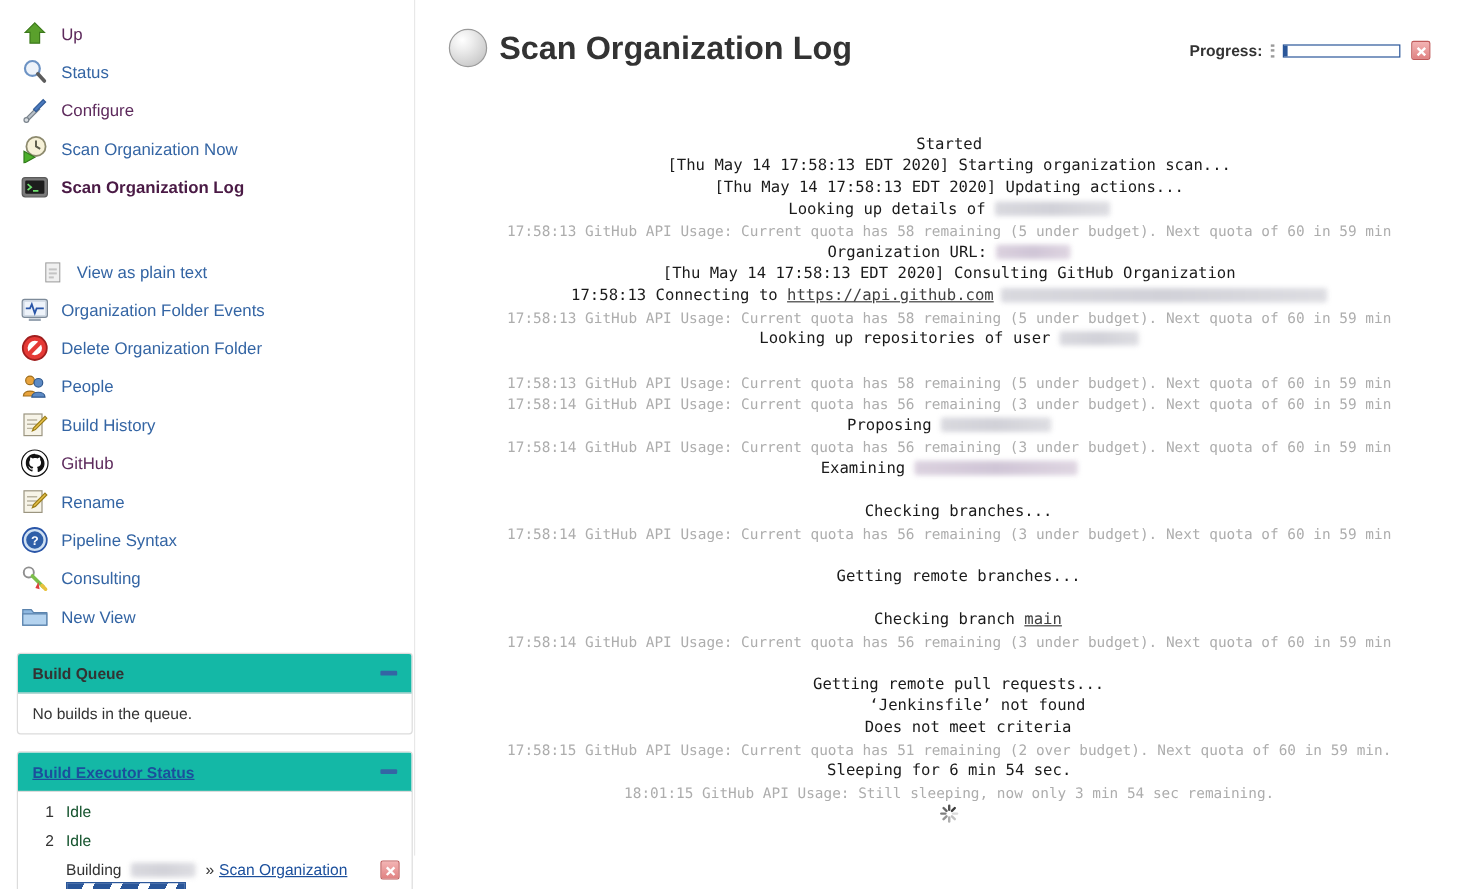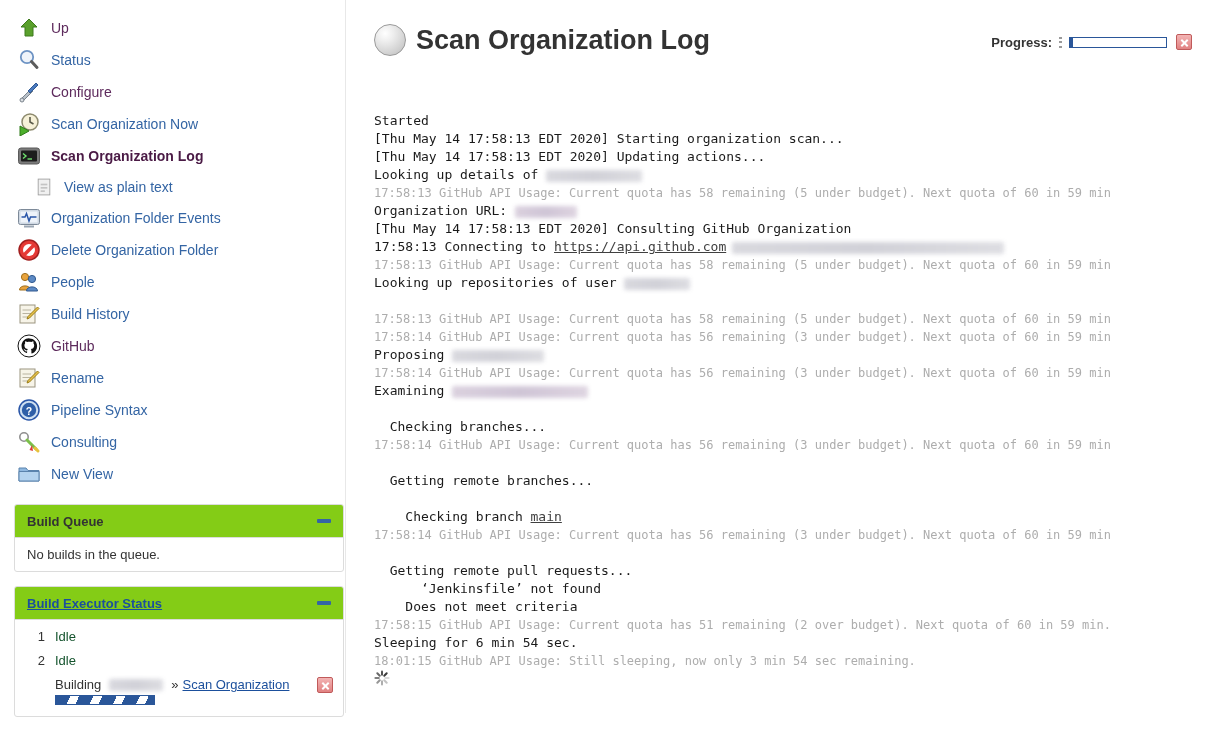--- a/index.html
+++ b/index.html
@@ -43,36 +43,36 @@
     position: relative;
   }
   .task .tlabel {
     font-size: 14px;
     color: #3465a4;
     text-decoration: none;
     white-space: nowrap;
   }
   .task.active .tlabel { color: #4a1a45; font-weight: bold; }
   .task.visited .tlabel { color: #5d2a5c; }
-  .task.sub { padding-left: 34px; height: 30px; }
+  .task.sub { padding-left: 34px; height: 30px; margin-top: 40px; }
   .task.sub .ic { width: 20px; height: 20px; flex: 0 0 20px; }
 
   
   .ic svg { display: block; width: 100%; height: 100%; }
 
   
   .widget {
     margin: 14px 14px 0 14px;
     border: 1px solid #dcdcdc;
     border-radius: 3px;
     background: #fff;
     overflow: hidden;
   }
   .widget-head {
-    background: #84cc16;
+    background: #14b8a6;
     border-bottom: 1px solid #dcdcdc;
     padding: 8px 12px;
     display: flex;
     align-items: center;
     justify-content: space-between;
     height: 33px;
   }
   .widget-head .wtitle {
     font-size: 13px; font-weight: bold; color: #333;
   }
@@ -178,21 +178,21 @@
 
   
   #console {
     font-family: "DejaVu Sans Mono", "Liberation Mono", monospace;
     font-size: 13px;
     line-height: 18px;
     white-space: pre;
     color: #1a1a1a;
     margin-top: 26px;
   }
-  #console .line { height: 18px; }
+  #console .line { height: 18px; text-align: center; }
   #console .line.blank { height: 18px; }
   #console .api {
     color: #adadad;
     font-size: 12px;
   }
   #console a {
     color: #404040;
     text-decoration: underline;
   }
   .spinner { display: inline-block; width: 16px; height: 16px; vertical-align: -3px; }

